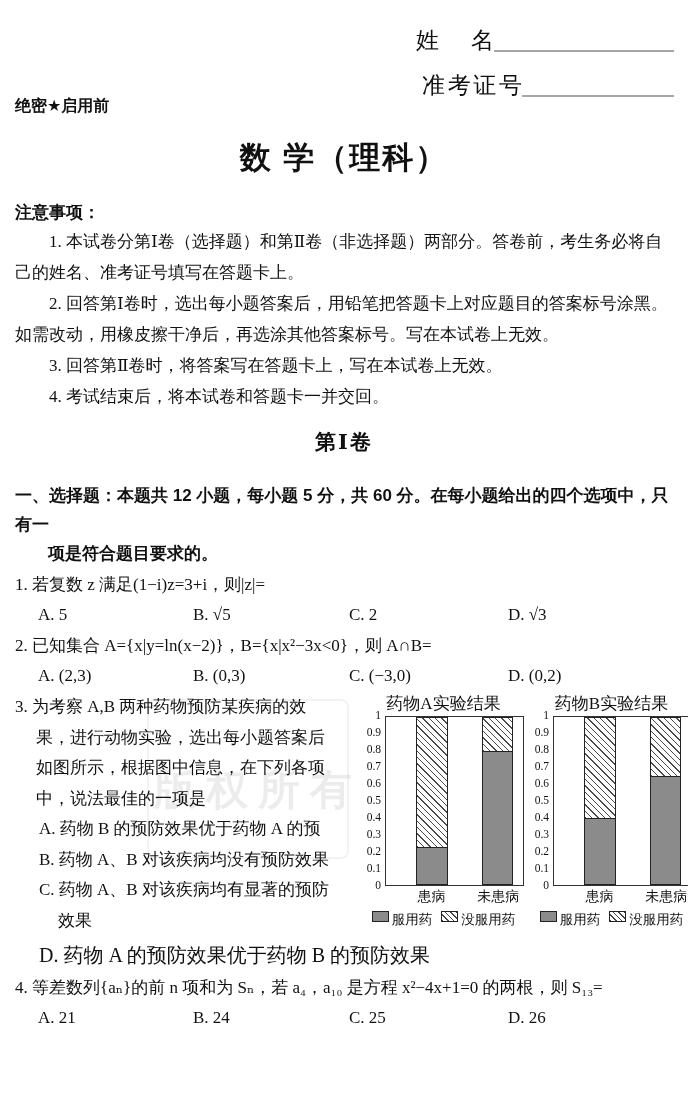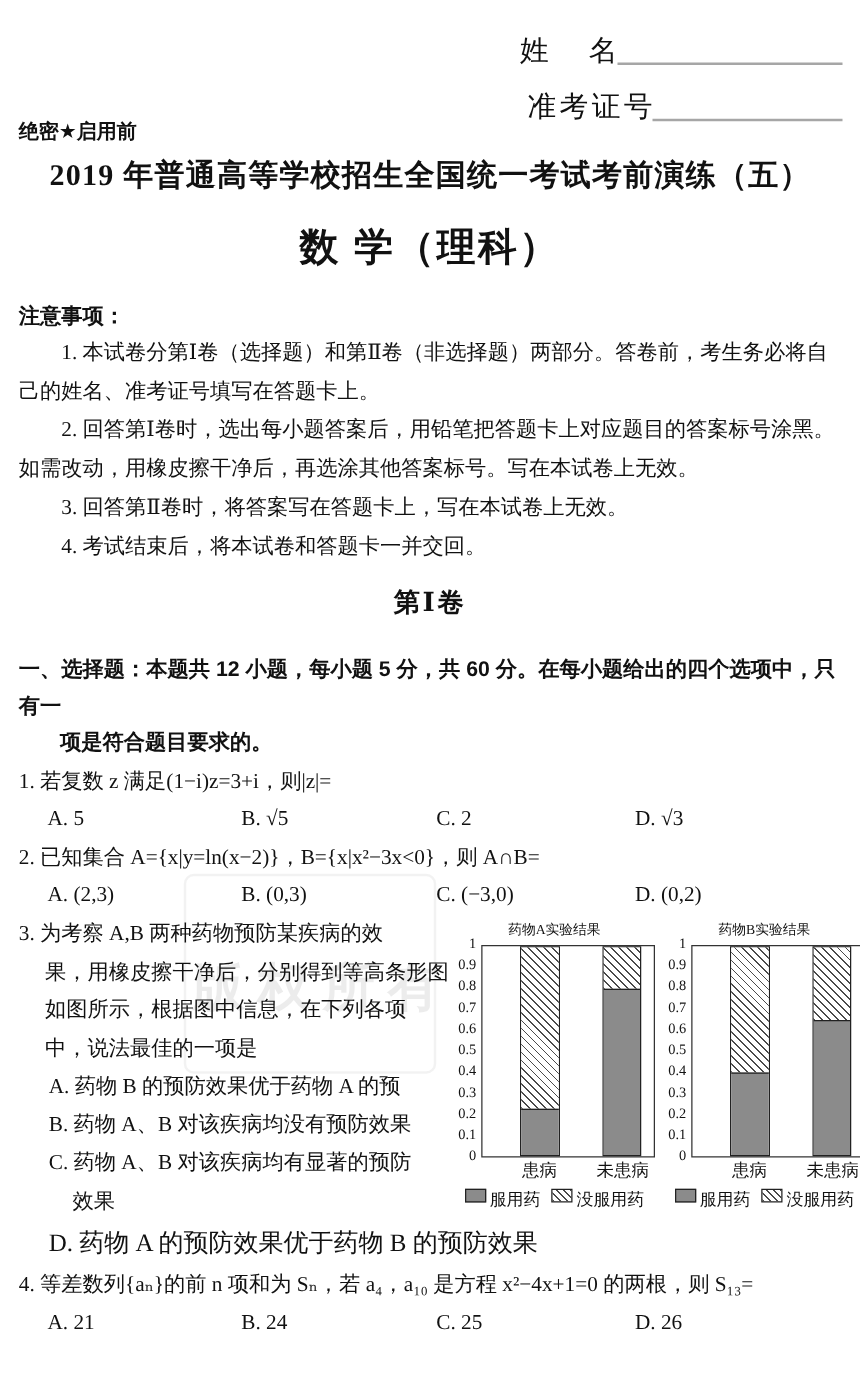--- a/index.html
+++ b/index.html
@@ -43,21 +43,21 @@
   .q3-row { display:flex; margin-top:2px; }
   .q3-left { width:348px; flex-shrink:0; font-size:17px; }
   .q3-left div { line-height:30.5px; }
   .l-ind { padding-left:21px; }
   .l-opt { padding-left:24px; }
   .l-optc { padding-left:43px; }
   .q3-charts { display:flex; gap:7px; margin-top:3px; }
 
   
   .chart { width:161px; }
-  .chart-title { text-align:center; font-size:11px; line-height:18px; margin-bottom:3px; white-space:nowrap; }
+  .chart-title { text-align:center; font-size:17px; line-height:18px; margin-bottom:3px; white-space:nowrap; }
   .plot-row { display:flex; }
   .yaxis { position:relative; width:22px; height:170px; font-size:11.5px; }
   .ytick { position:absolute; right:4px; transform:translateY(-50%); line-height:1; }
   .plot { position:relative; flex:1; height:170px; border:1px solid #333; background:#fff; }
   .plot::before, .plot::after { content:""; }
   .bar { position:absolute; bottom:0; height:100%; width:23%; display:flex; flex-direction:column; border:1px solid #222; }
   .seg-hatched { background:repeating-linear-gradient(45deg,#4a4a4a 0,#4a4a4a 1px,#ffffff 1px,#ffffff 4.5px); }
   .seg-solid { background:#8b8b8b; border-top:1px solid #222; }
   .xlabels { position:relative; margin-left:22px; height:22px; font-size:14px; }
   .xlabels span { position:absolute; top:2px; transform:translateX(-50%); white-space:nowrap; }
@@ -94,21 +94,20 @@
       <span class="jlabel lab-name">姓名</span>
       <span class="uline uline-name"></span>
     </div>
     <div class="name-row">
       <span class="jlabel lab-adm">准考证号</span>
       <span class="uline uline-adm"></span>
     </div>
   </div>
 
   <div class="secrecy hei">绝密★启用前</div>
-  <div class="exam-title">2019 年普通高等学校招生全国统一考试考前演练（五）</div>
   <div class="subject-title hei">数 学（理科）</div>
 
   <div class="notes">
     <div class="notes-heading hei">注意事项：</div>
     <div class="note-line indent">1. 本试卷分第Ⅰ卷（选择题）和第Ⅱ卷（非选择题）两部分。答卷前，考生务必将自</div>
     <div class="note-line">己的姓名、准考证号填写在答题卡上。</div>
     <div class="note-line indent">2. 回答第Ⅰ卷时，选出每小题答案后，用铅笔把答题卡上对应题目的答案标号涂黑。</div>
     <div class="note-line">如需改动，用橡皮擦干净后，再选涂其他答案标号。写在本试卷上无效。</div>
     <div class="note-line indent">3. 回答第Ⅱ卷时，将答案写在答题卡上，写在本试卷上无效。</div>
     <div class="note-line indent">4. 考试结束后，将本试卷和答题卡一并交回。</div>
@@ -133,21 +132,21 @@
   <div class="opts">
     <span>A. (2,3)</span>
     <span>B. (0,3)</span>
     <span>C. (−3,0)</span>
     <span>D. (0,2)</span>
   </div>
 
   <div class="q3-row">
     <div class="q3-left">
       <div>3. 为考察 A,B 两种药物预防某疾病的效</div>
-      <div class="l-ind">果，用橡皮擦干净后，分别得到等高条形图</div>
+      <div class="l-ind">果，进行动物实验，选出每小题答案后</div>
       <div class="l-ind">如图所示，根据图中信息，在下列各项</div>
       <div class="l-ind">中，说法最佳的一项是</div>
       <div class="l-opt">A. 药物 B 的预防效果优于药物 A 的预</div>
       <div class="l-opt">B. 药物 A、B 对该疾病均没有预防效果</div>
       <div class="l-opt">C. 药物 A、B 对该疾病均有显著的预防</div>
       <div class="l-optc">效果</div>
     </div>
     <div class="q3-charts">
       <div class="chart">
           <div class="chart-title">药物A实验结果</div>

